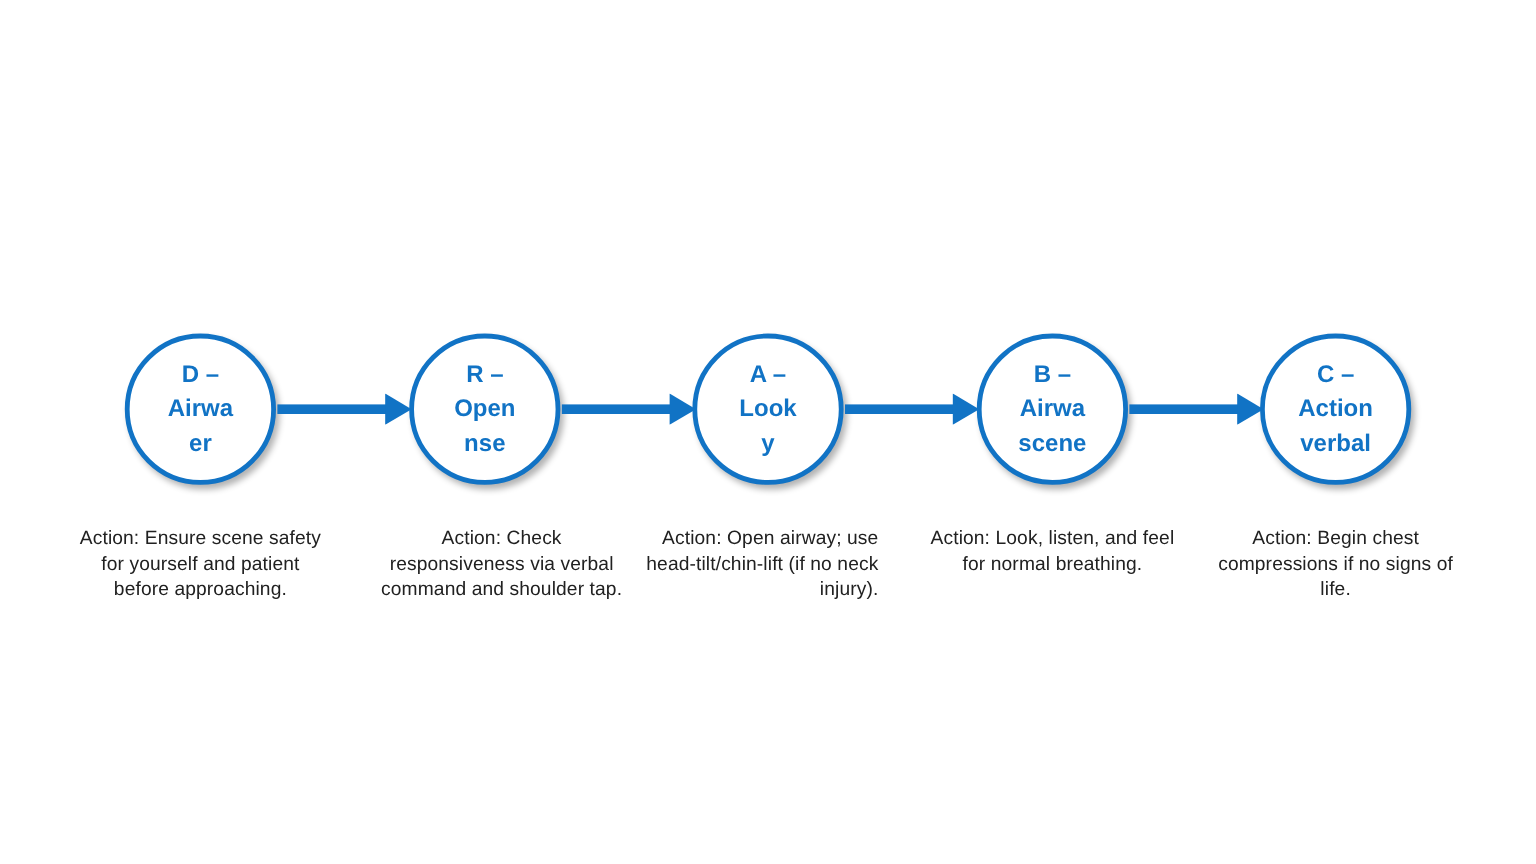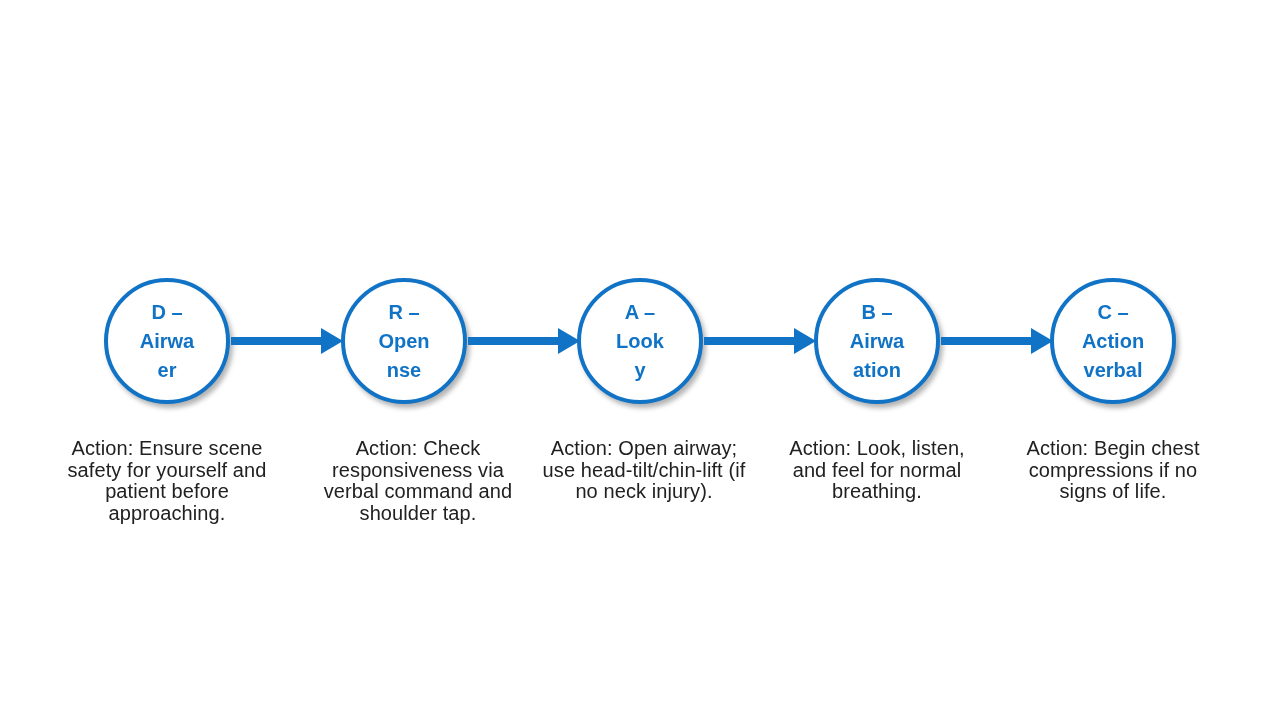--- a/index.html
+++ b/index.html
@@ -62,30 +62,30 @@
     height: 26px;
     color: var(--accent-blue);
   }
   .flow-arrow svg { display: block; width: 100%; height: 100%; }
 
   .action-text {
     position: absolute;
     top: 438px;
     width: 214px;
     text-align: center;
-    font-size: 20px;
+    font-size: 16px;
     line-height: 21.5px;
     letter-spacing: 0.1px;
     color: var(--body-text);
   }
 
   
   .pos-c1 { left: 104px; }  .pos-a1 { left: 60px;  }
   .pos-c2 { left: 341px; }  .pos-a2 { left: 311px; }
-  .pos-c3 { left: 577px; }  .pos-a3 { left: 537px; }
+  .pos-c3 { left: 577px; }  .pos-a3 { left: 518px; text-align: right; }
   .pos-c4 { left: 814px; }  .pos-a4 { left: 770px; }
   .pos-c5 { left: 1050px; } .pos-a5 { left: 1006px; }
   .pos-arrow1 { left: 231px; }
   .pos-arrow2 { left: 468px; }
   .pos-arrow3 { left: 704px; }
   .pos-arrow4 { left: 941px; }
 </style>
 </head>
 <body>
 
@@ -103,21 +103,21 @@
     <span>nse</span>
   </div>
   <div class="step-circle pos-c3">
     <span>A –</span>
     <span>Look</span>
     <span>y</span>
   </div>
   <div class="step-circle pos-c4">
     <span>B –</span>
     <span>Airwa</span>
-    <span>ation</span>
+    <span>scene</span>
   </div>
   <div class="step-circle pos-c5">
     <span>C –</span>
     <span>Action</span>
     <span>verbal</span>
   </div>
 
   <div class="flow-arrow pos-arrow1">
     <svg viewBox="0 0 112 26" aria-hidden="true">
         <rect x="0" y="9" width="91" height="8" fill="currentColor"></rect>

